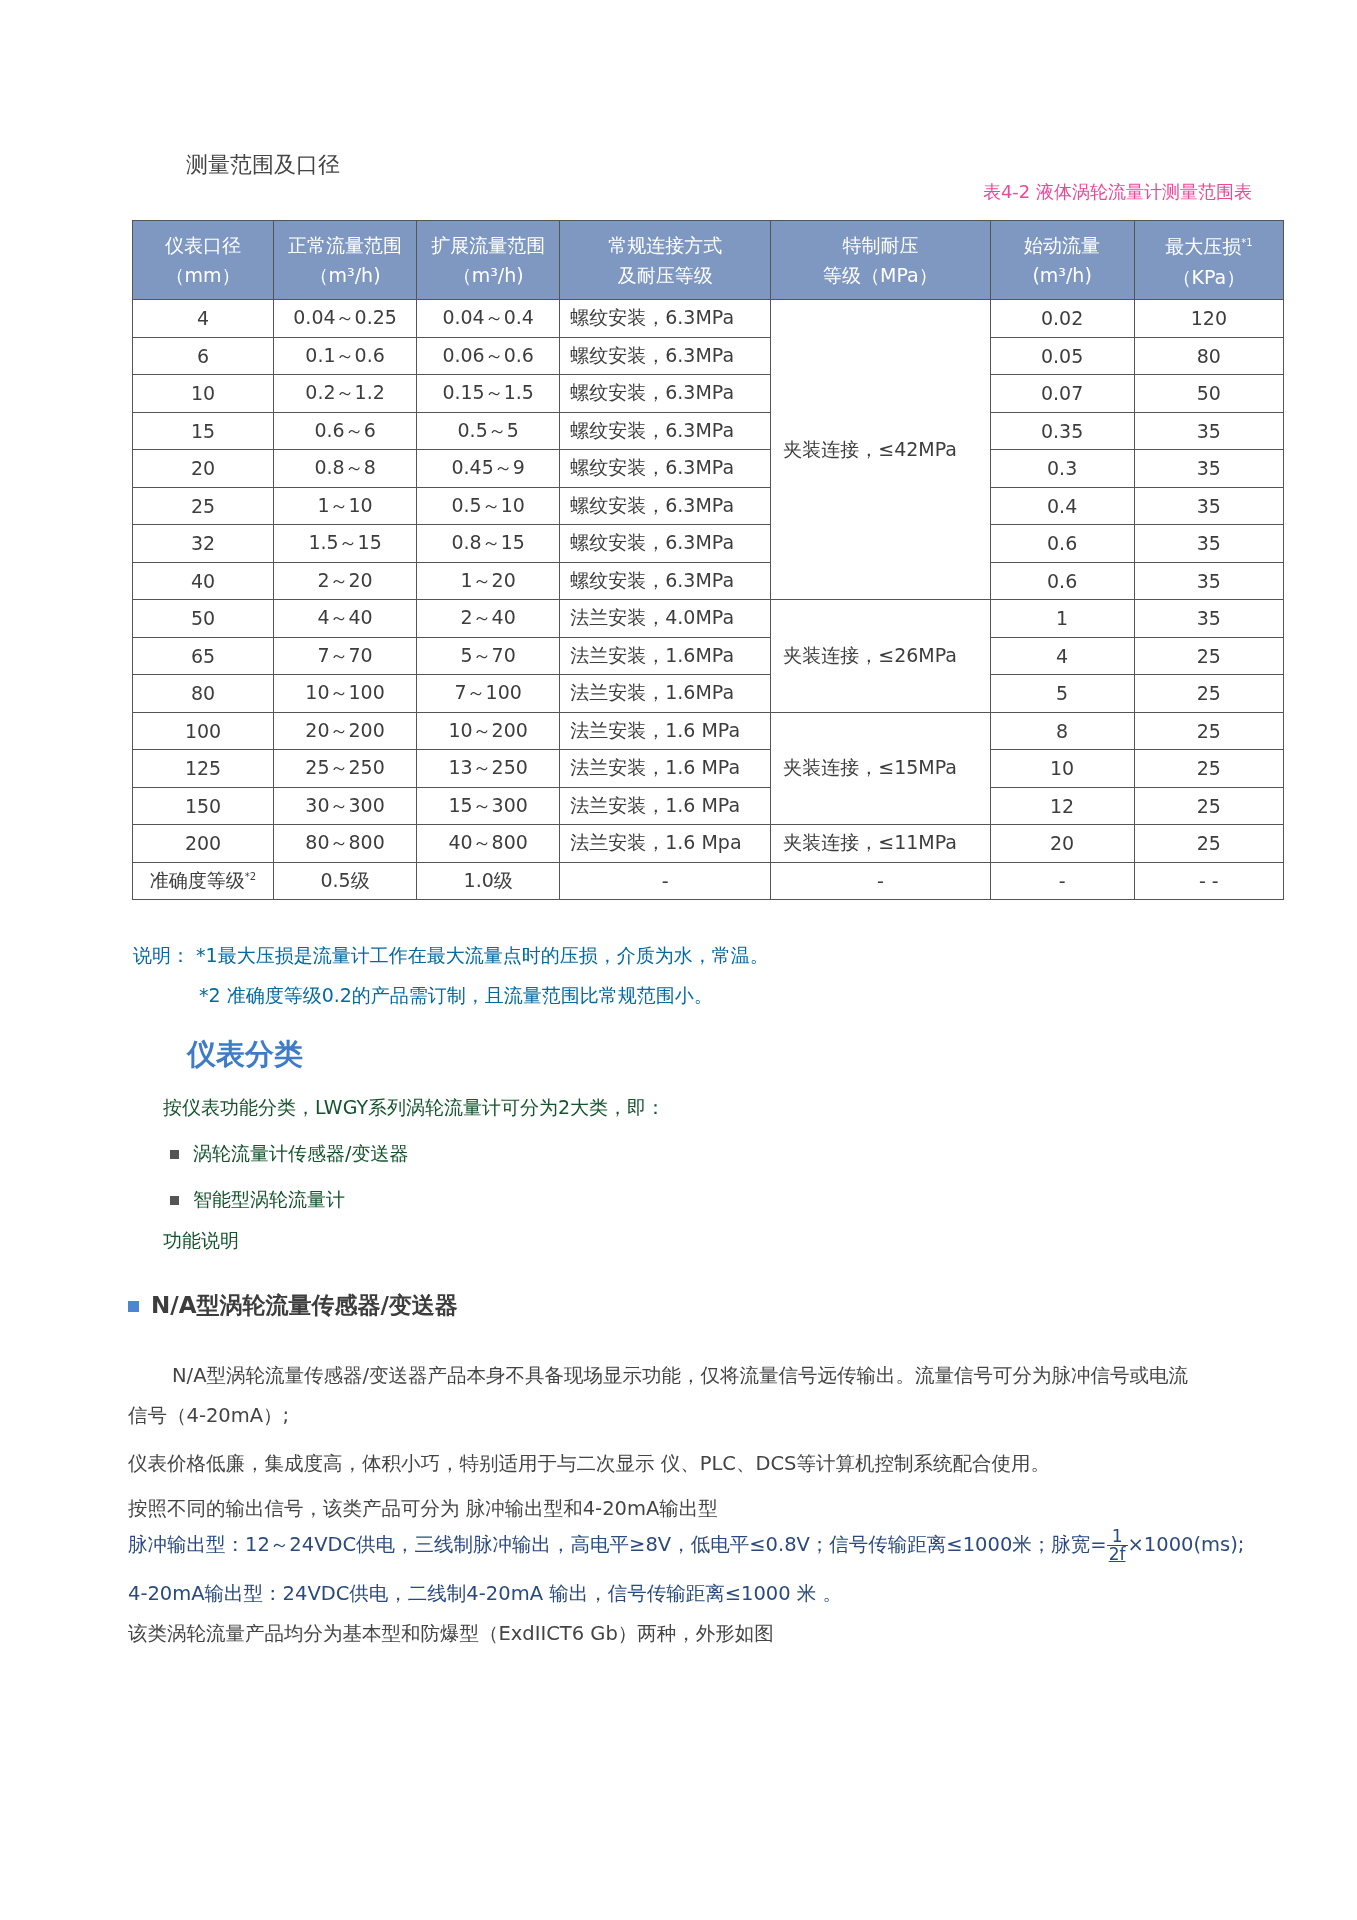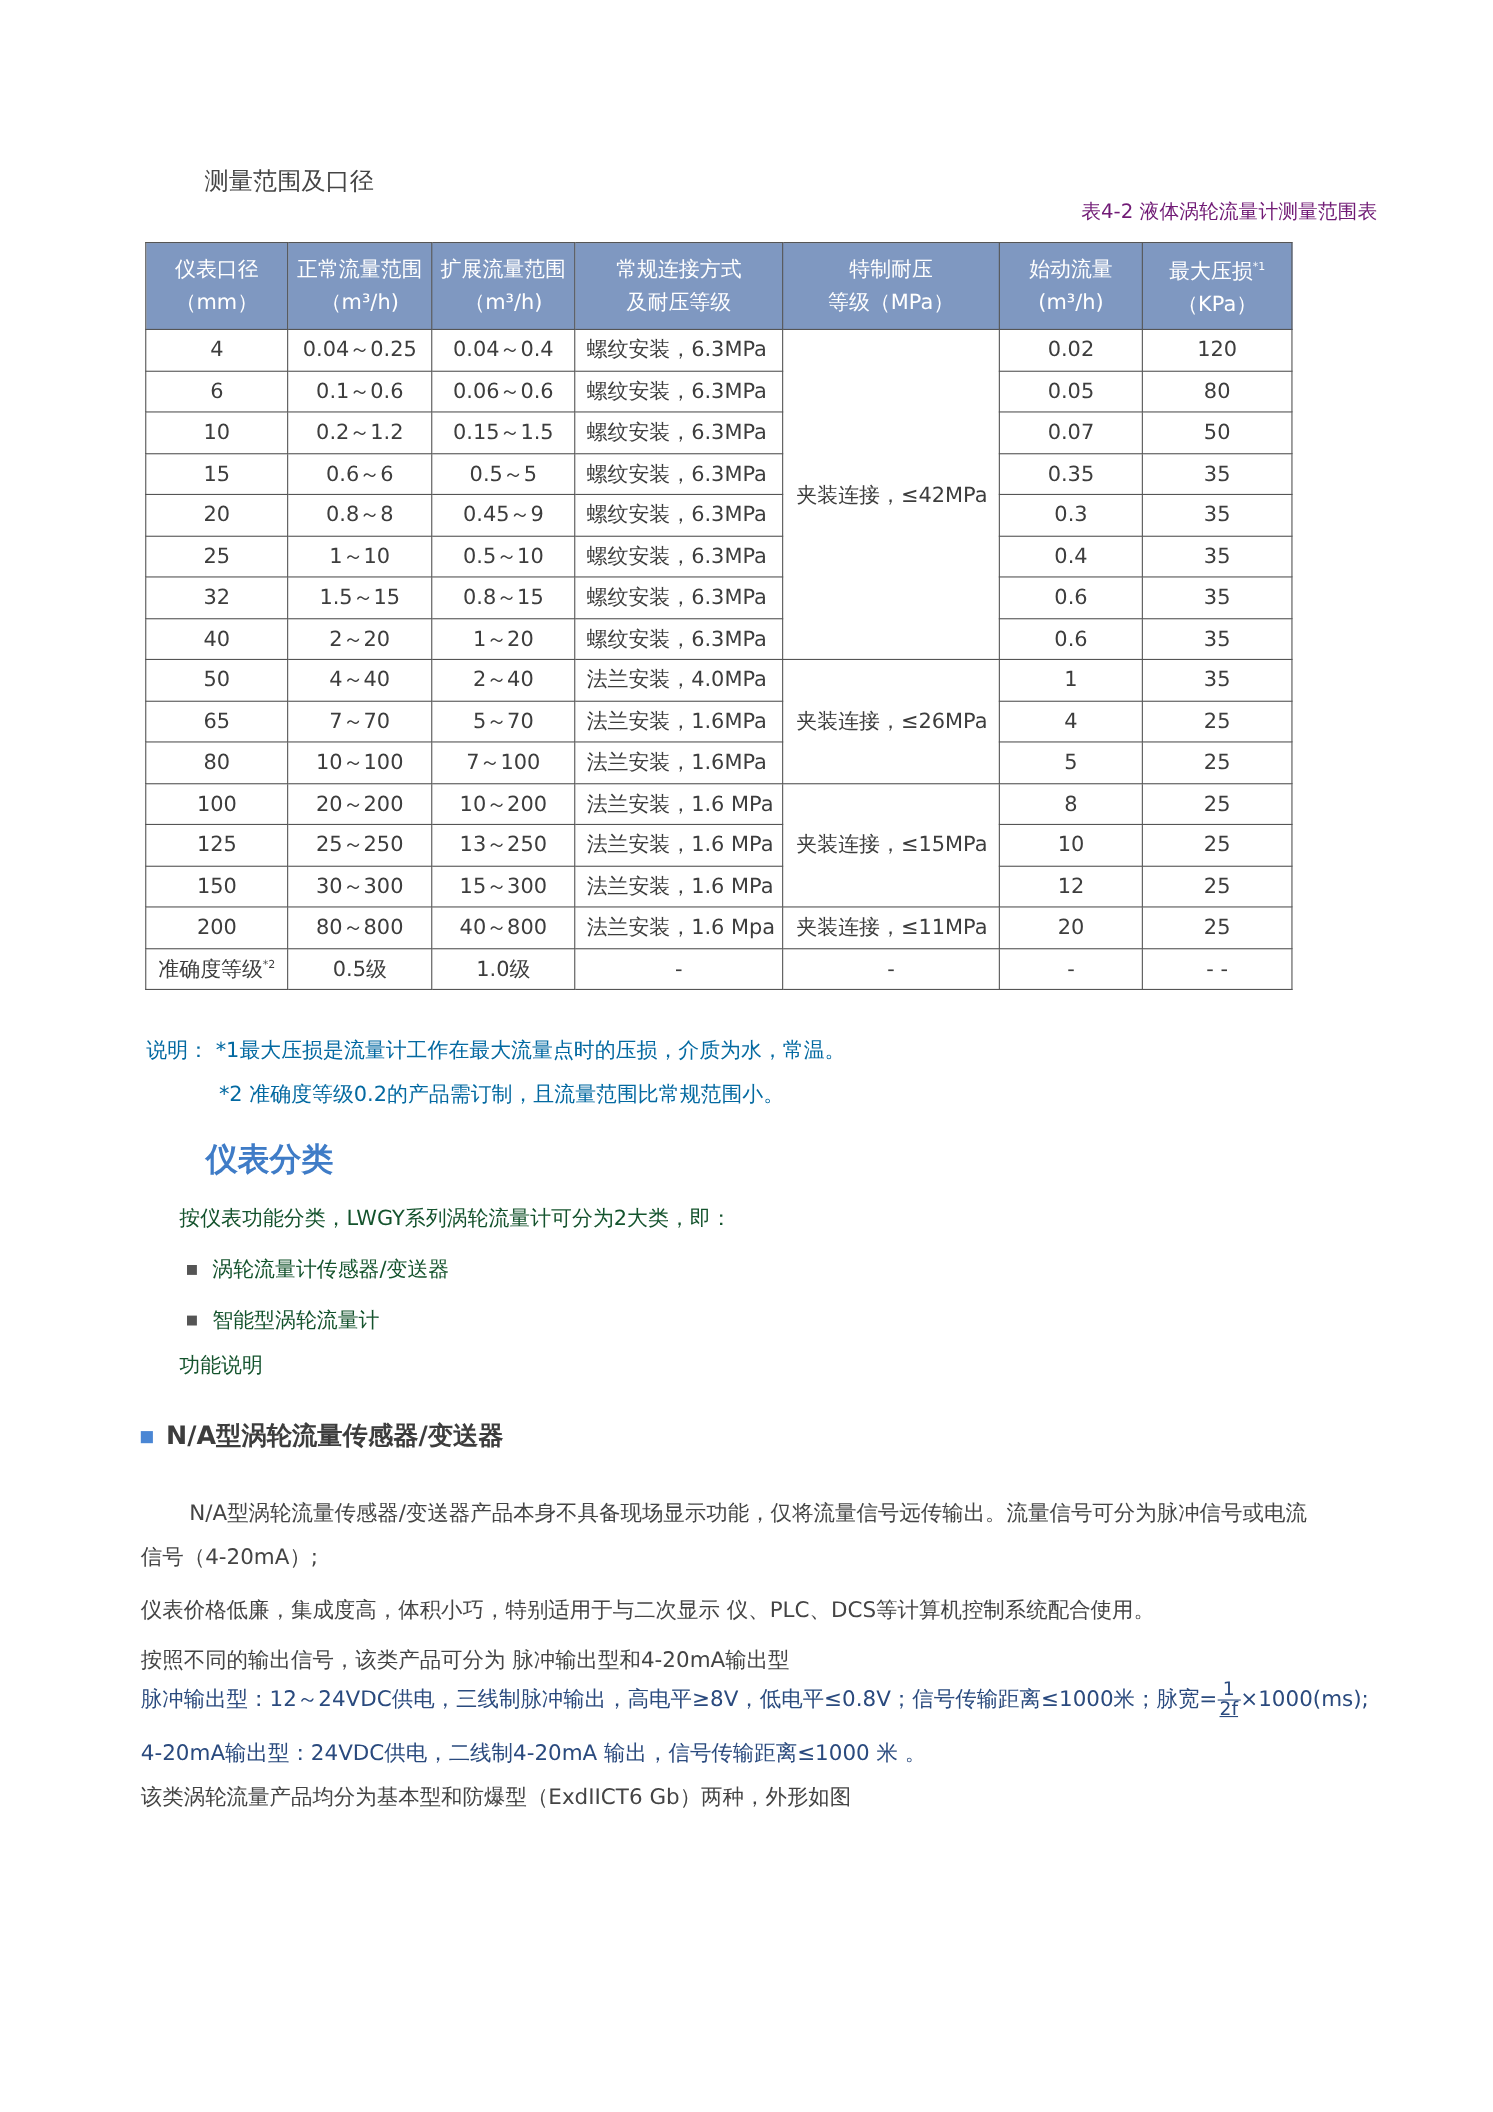--- a/index.html
+++ b/index.html
@@ -4,24 +4,24 @@
 <style>
   html, body { margin: 0; padding: 0; }
   body {
     width: 1357px; height: 1920px; background: #ffffff; position: relative; overflow: hidden;
     font-family: "DejaVu Sans", "Liberation Sans", sans-serif; color: #3a3a3a;
   }
   .section-heading-plain {
     position: absolute; left: 186px; top: 150px; font-size: 22px; color: #444;
   }
   .table-caption {
-    position: absolute; right: 105px; top: 180px; font-size: 18px; color: #701a75;
+    position: absolute; right: 105px; top: 180px; font-size: 18px; color: #ec4899;
   }
   table.spec {
-    position: absolute; left: 132px; top: 220px; width: 1043px;
+    position: absolute; left: 132px; top: 220px; width: 1152px;
     border-collapse: collapse; font-size: 19px; color: #3d3d3d;
   }
   table.spec th {
     background: #7f98c1; color: #ffffff; font-weight: normal; font-size: 19px;
     height: 78px; border: 1.5px solid #555; line-height: 30px; padding: 0 2px;
   }
   table.spec td {
     border: 1.5px solid #555; height: 36.5px; text-align: center; padding: 0 4px;
     background: #ffffff;
   }

